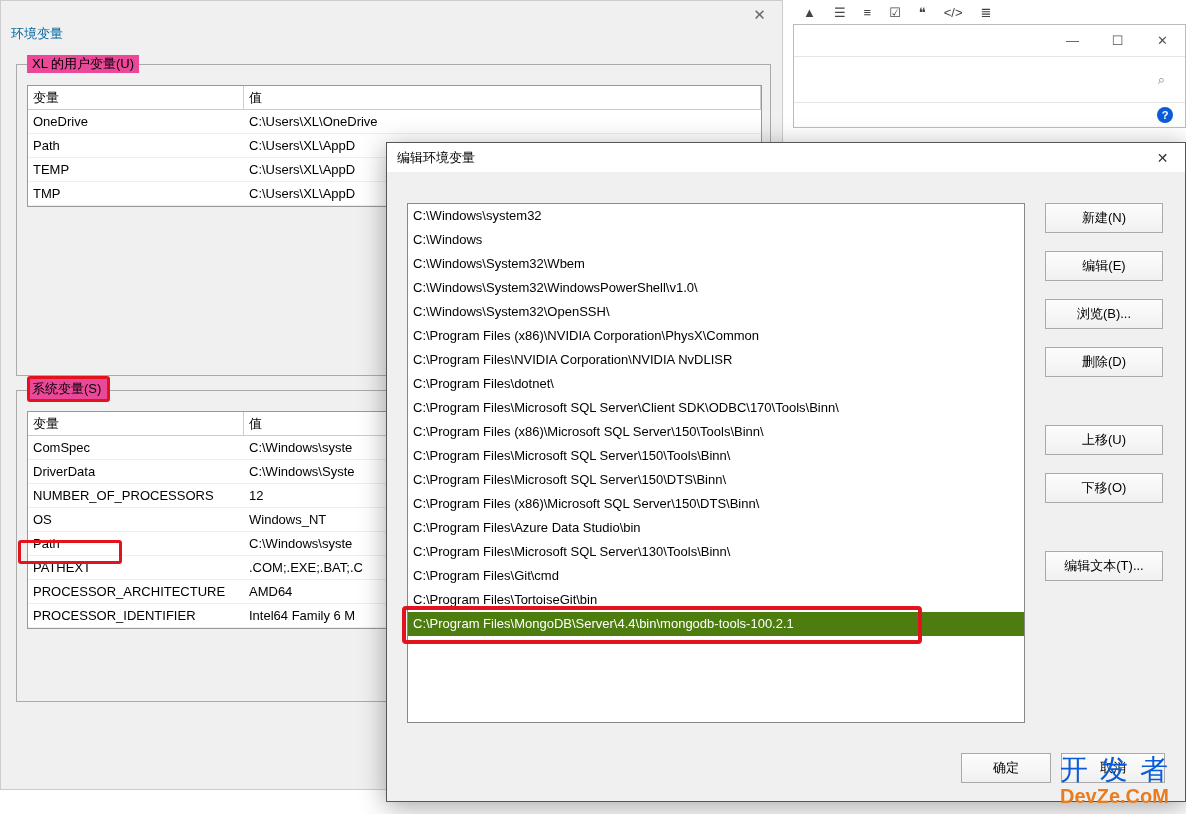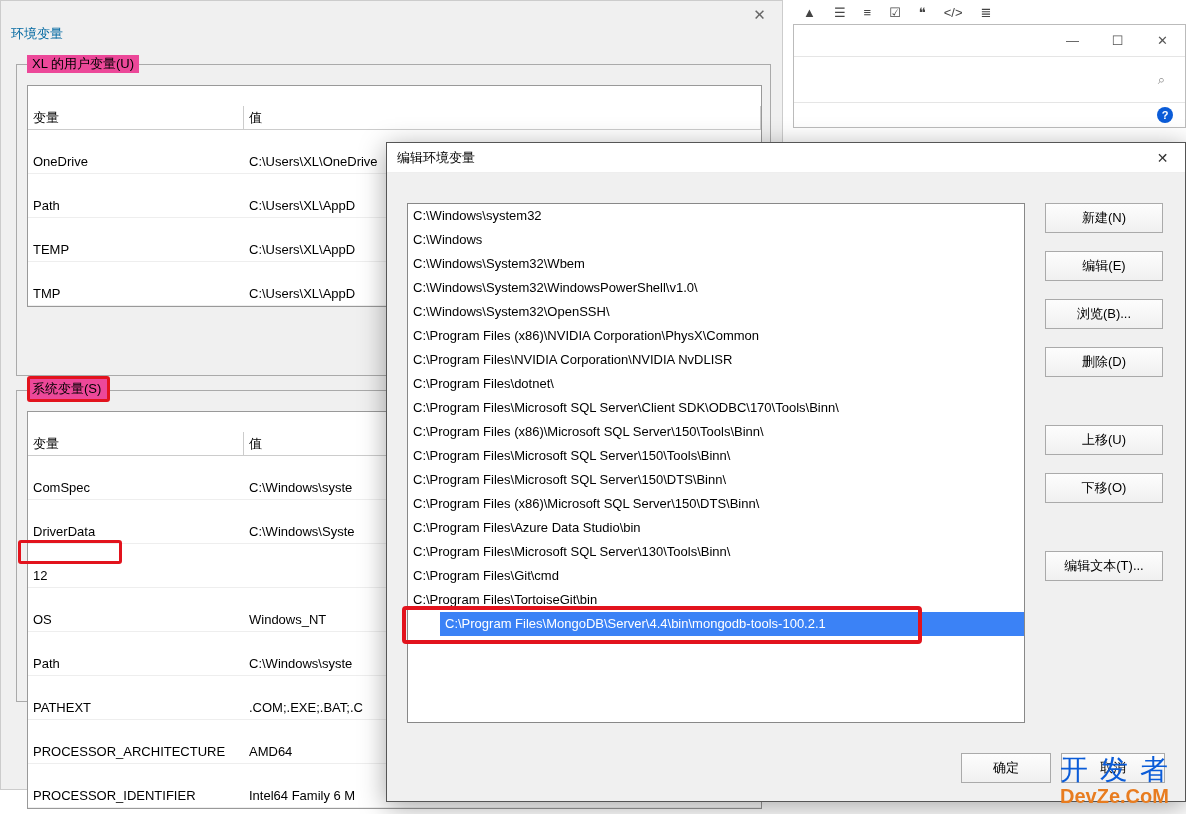--- a/index.html
+++ b/index.html
@@ -65,21 +65,20 @@
   border: 1px solid #999;
   background: #fff;
 }
 .tbl-row {
   display: flex;
   border-bottom: 1px solid #eee;
   height: 24px;
   line-height: 24px;
   white-space: nowrap;
   overflow: hidden;
-  margin-top: 20px;
 }
 .tbl-head {
   background: #fff;
   border-bottom: 1px solid #ccc;
 }
 .tbl-head .c1, .tbl-head .c2 { border-right: 1px solid #ccc; }
 .c1 { width: 216px; padding-left: 5px; }
 .c2 { flex: 1; padding-left: 5px; overflow: hidden; }
 .row-path-highlight-box {
   position: absolute;
@@ -187,23 +186,22 @@
   overflow: hidden;
 }
 .fg-list-item {
   height: 24px;
   line-height: 24px;
   padding-left: 5px;
   white-space: nowrap;
   overflow: hidden;
 }
 .fg-list-item.selected {
-  background: #3b82f6;
+  background: #4d7c0f;
   color: #fff;
-  margin-left: 32px;
 }
 .fg-btns {
   position: absolute;
   right: 20px; top: 30px;
   width: 120px;
   display: flex;
   flex-direction: column;
 }
 .winbtn {
   width: 118px;
@@ -302,20 +300,21 @@
       </div>
     <div class="tbl-row">
           <div class="c1">ComSpec</div>
           <div class="c2">C:\Windows\syste</div>
         </div>
         <div class="tbl-row">
           <div class="c1">DriverData</div>
           <div class="c2">C:\Windows\Syste</div>
         </div>
         <div class="tbl-row">
+          <div class="c1">NUMBER_OF_PROCESSORS</div>
           <div class="c2">12</div>
         </div>
         <div class="tbl-row">
           <div class="c1">OS</div>
           <div class="c2">Windows_NT</div>
         </div>
         <div class="tbl-row">
           <div class="c1">Path</div>
           <div class="c2">C:\Windows\syste</div>
         </div>

